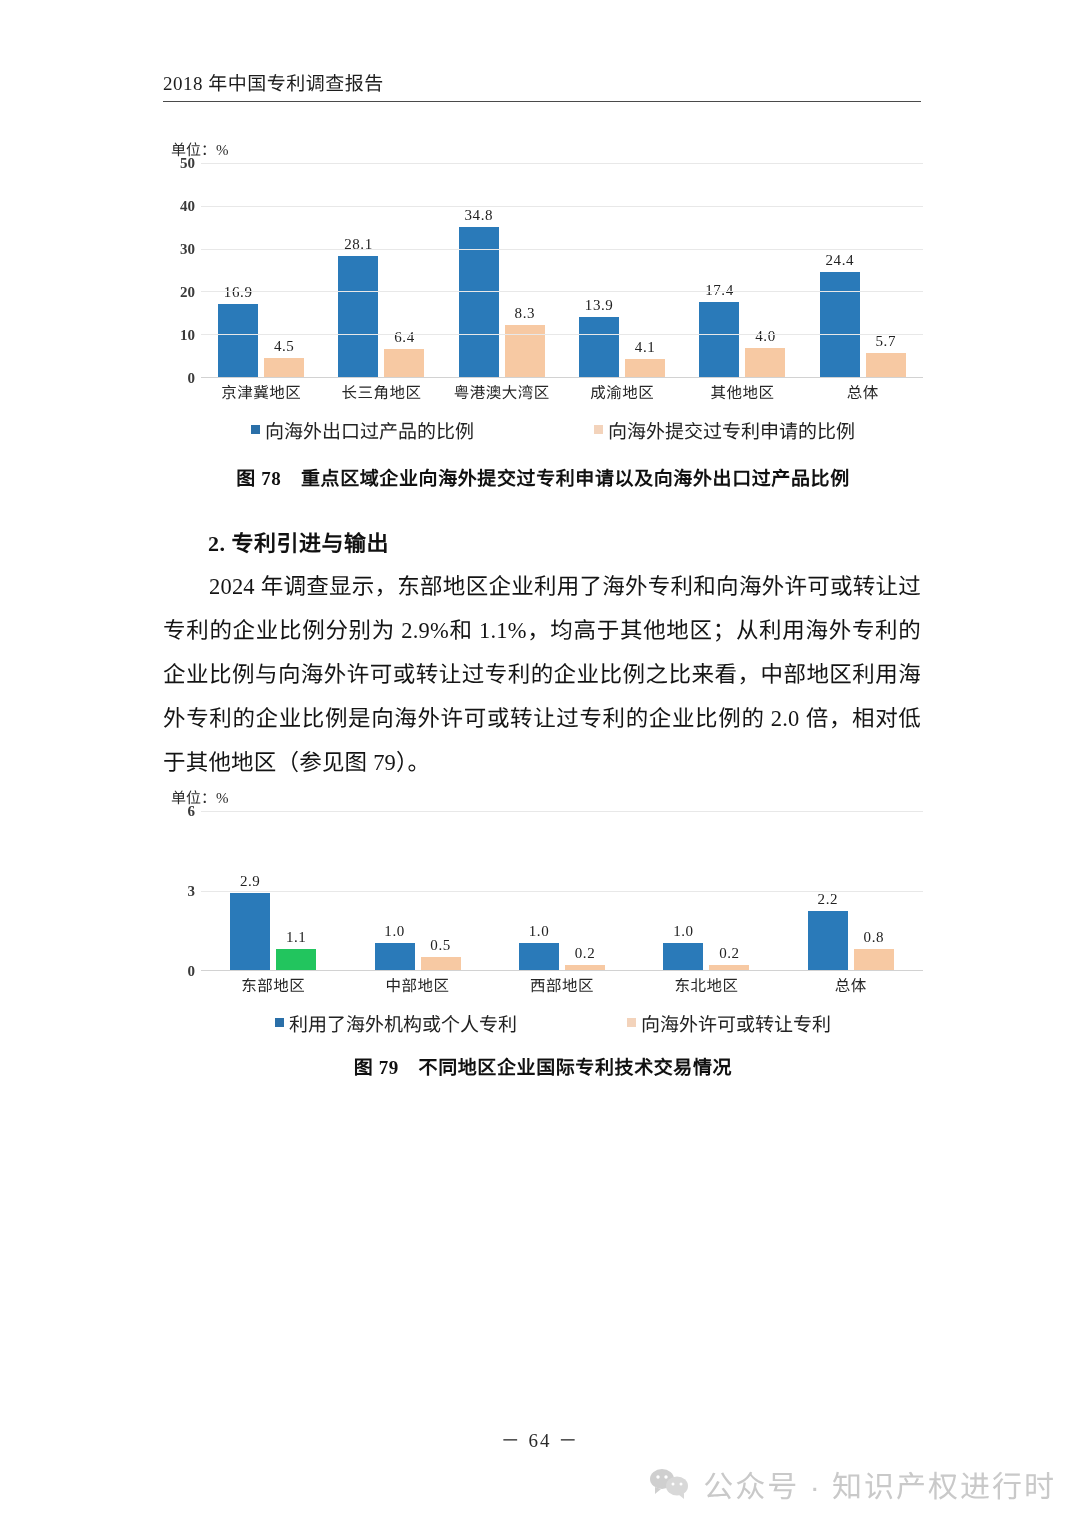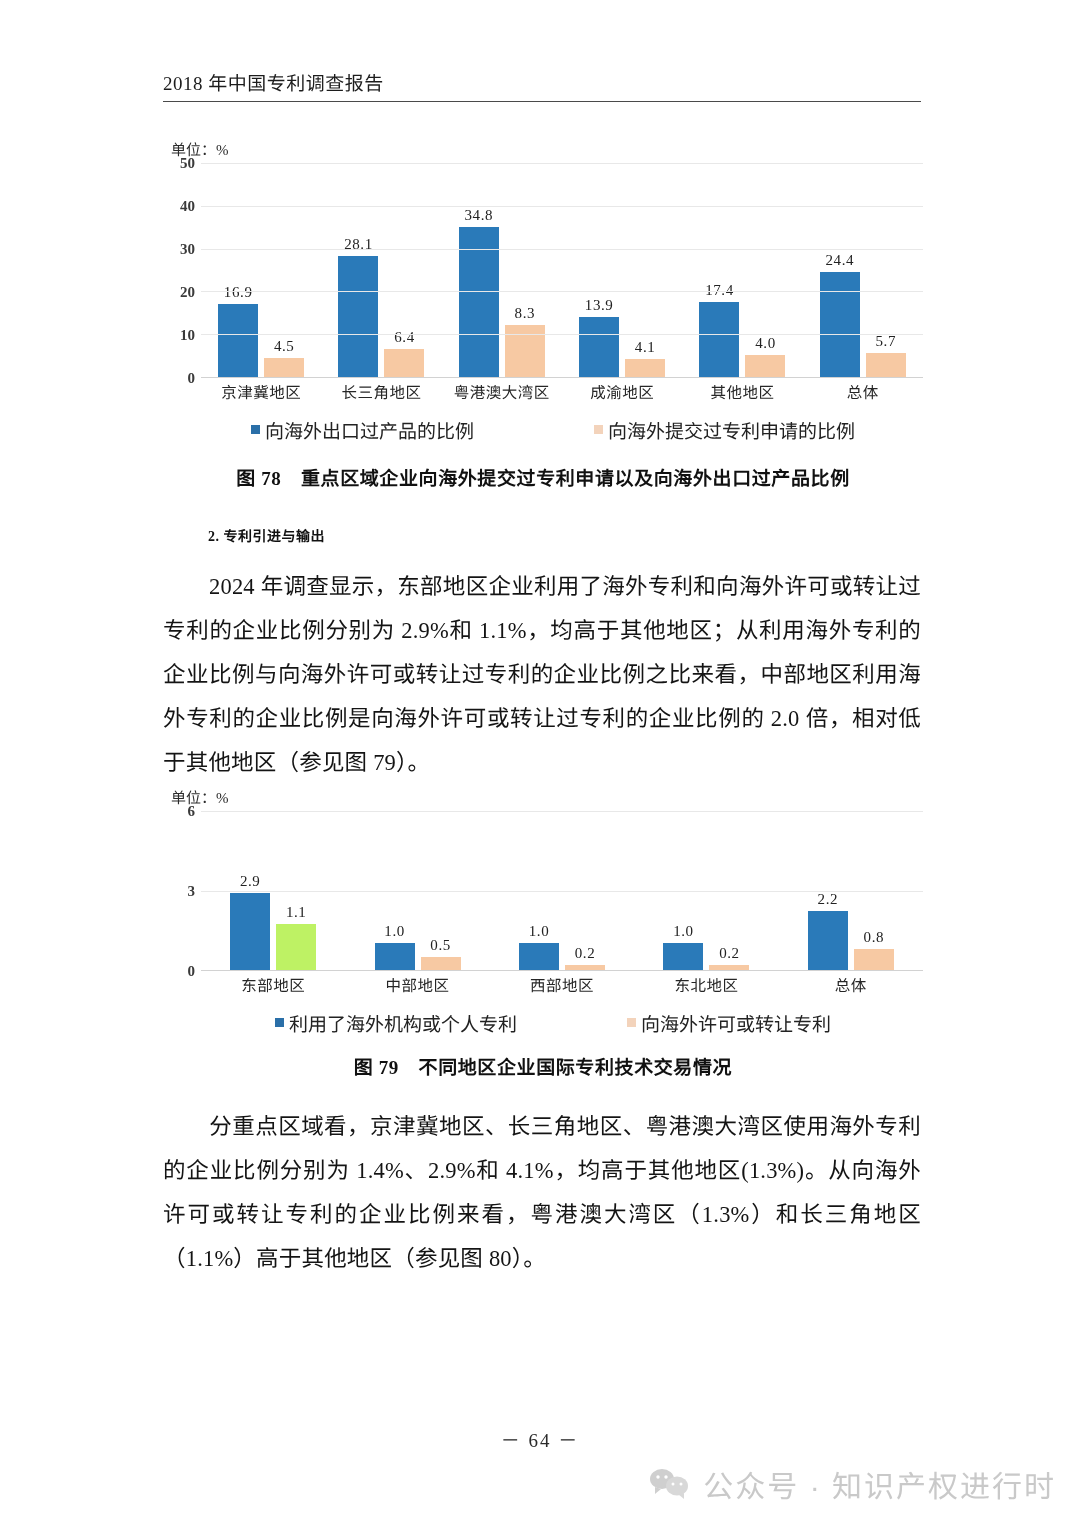--- a/index.html
+++ b/index.html
@@ -161,21 +161,21 @@
     font-weight: bold;
     color: #111;
     letter-spacing: 0.6px;
     font-family: "Liberation Serif", "DejaVu Serif", serif;
     white-space: nowrap;
   }
 
   
   .section-heading {
     position: absolute;
-    font-size: 14px;
+    font-size: 22px;
     font-weight: bold;
     color: #111;
     letter-spacing: 0.5px;
     white-space: nowrap;
   }
   .para {
     position: absolute;
     font-size: 22.5px;
     line-height: 44px;
     color: #141414;
@@ -262,21 +262,21 @@
                 <span class="bar-value">13.9</span>
               </div>
               <div class="bar orange" style="height: 17.63px; background: rgb(247, 201, 163);">
                 <span class="bar-value">4.1</span>
               </div>
             </div>
             <div class="group">
               <div class="bar blue" style="height: 74.82px; background: rgb(42, 122, 185);">
                 <span class="bar-value">17.4</span>
               </div>
-              <div class="bar orange" style="height: 22px; background: rgb(247, 201, 163);">
+              <div class="bar orange" style="height: 29px; background: rgb(247, 201, 163);">
                 <span class="bar-value">4.0</span>
               </div>
             </div>
             <div class="group">
               <div class="bar blue" style="height: 104.92px; background: rgb(42, 122, 185);">
                 <span class="bar-value">24.4</span>
               </div>
               <div class="bar orange" style="height: 24.51px; background: rgb(247, 201, 163);">
                 <span class="bar-value">5.7</span>
               </div>
@@ -324,21 +324,21 @@
           <div class="y-tick" style="top: 100%;">0</div>
           <div class="y-tick" style="top: 50%;">3</div>
           <div class="y-tick" style="top: 0%;">6</div>
         </div>
       <div class="plot">
         <div class="bars">
             <div class="group">
               <div class="bar blue" style="height: 77.3333px; background: rgb(42, 122, 185);">
                 <span class="bar-value">2.9</span>
               </div>
-              <div class="bar orange" style="height: 46px; background: #bef264;">
+              <div class="bar orange" style="height: 21px; background: #22c55e;">
                 <span class="bar-value">1.1</span>
               </div>
             </div>
             <div class="group">
               <div class="bar blue" style="height: 26.6667px; background: rgb(42, 122, 185);">
                 <span class="bar-value">1.0</span>
               </div>
               <div class="bar orange" style="height: 13.3333px; background: rgb(247, 201, 163);">
                 <span class="bar-value">0.5</span>
               </div>
@@ -388,21 +388,20 @@
           <span>利用了海外机构或个人专利</span>
         </div>
         <div class="legend-item">
           <span class="legend-swatch orange"></span>
           <span>向海外许可或转让专利</span>
         </div>
       </div>
     <div class="fig-caption" style="margin-top:16px;">图 79　不同地区企业国际专利技术交易情况</div>
   </div>
 
-  <div class="para" style="left:163px; top:1105px; width:758px;"><span class="indent"></span><span>分重点区域看，京津冀地区、长三角地区、粤港澳大湾区使用海外专利的企业比例分别为 1.4%、2.9%和 4.1%，均高于其他地区(1.3%)。从向海外许可或转让专利的企业比例来看，粤港澳大湾区（1.3%）和长三角地区（1.1%）高于其他地区（参见图 80）。</span></div>
 
   <div class="page-number">－ 64 －</div>
 
   <div class="watermark">
     <span class="wm-icon">
       <svg width="42" height="34" viewBox="0 0 42 34" aria-hidden="true">
         <ellipse cx="13" cy="12" rx="12" ry="10" fill="#cfcfcf"></ellipse>
         <polygon points="6,20 6,27 12,22" fill="#cfcfcf"></polygon>
         <ellipse cx="28" cy="19" rx="11" ry="9.5" fill="#d8d8d8"></ellipse>
         <polygon points="35,26 35,32 29,27" fill="#d8d8d8"></polygon>

